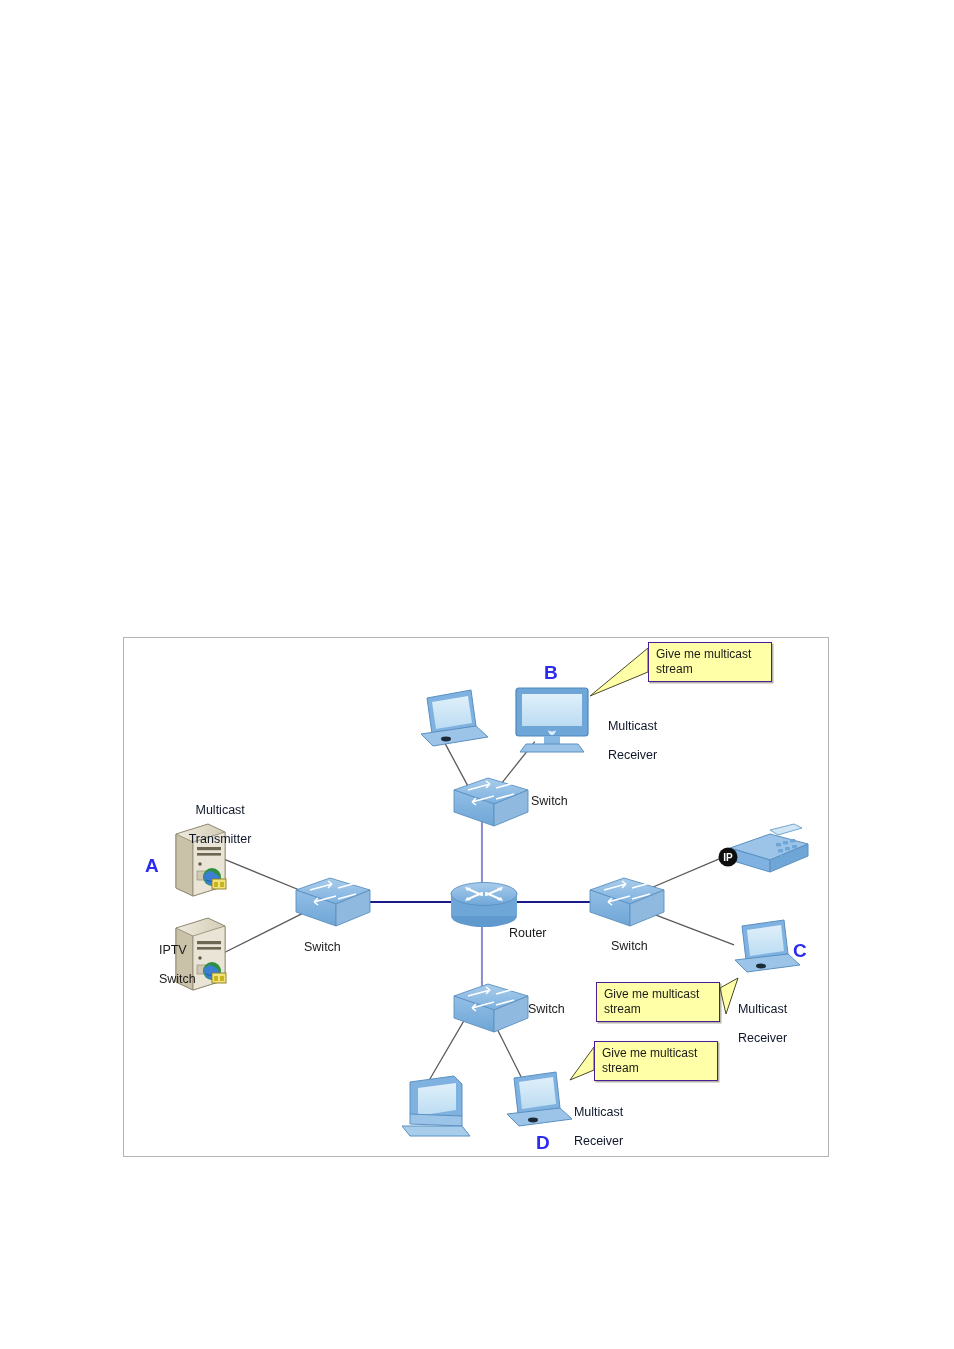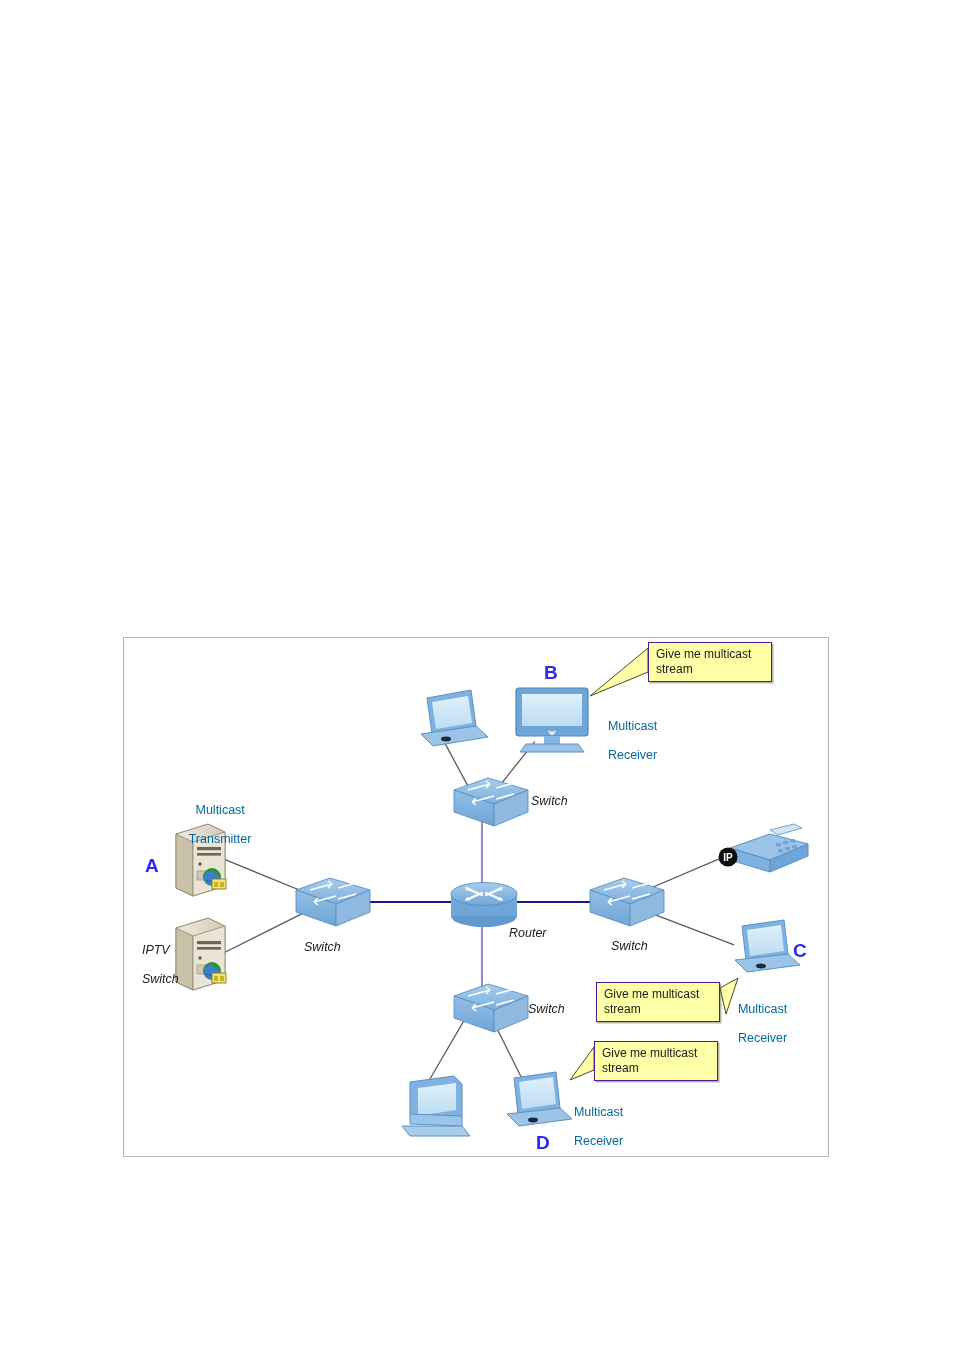--- a/index.html
+++ b/index.html
@@ -5,22 +5,22 @@
   html,body{margin:0;padding:0;background:#ffffff;}
   body{width:954px;height:1349px;position:relative;font-family:"Liberation Sans",sans-serif;}
 
   #diagram-frame{
     position:absolute;left:123px;top:637px;width:706px;height:520px;
     border:1px solid #b4b4b4;background:#ffffff;box-sizing:border-box;
   }
   #canvas{position:absolute;left:0;top:0;width:100%;height:100%;}
   .layer{position:absolute;left:0;top:0;width:706px;height:520px;}
   .lbl{position:absolute;white-space:pre;line-height:1.18;}
-  .lbl-green{color:#0369a1;font-size:12.5px;}
-  .lbl-black{color:#1a1a1a;font-size:12.5px;font-style:italic;}
+  .lbl-green{color:#0f172a;font-size:12.5px;}
+  .lbl-black{color:#1a1a1a;font-size:12.5px;}
   .lbl-blue{color:#2b2bf0;font-size:19px;font-weight:bold;}
 
   .callout{
     position:absolute;background:#ffffa8;border:1px solid #4c1d95;
     color:#1a1a1a;font-size:12px;line-height:1.25;
     padding:4px 6px 5px 7px;box-sizing:border-box;
     box-shadow:1.5px 1.5px 0 rgba(90,90,60,.45);
   }
 </style>
 </head>
@@ -248,21 +248,21 @@
   <div class="lbl lbl-green" style="left:600px;top:349px;">
     <span>Multicast</span><br>
     <span>Receiver</span>
   </div>
 
   <div class="lbl lbl-green" style="left:436px;top:452px;">
     <span>Multicast</span><br>
     <span>Receiver</span>
   </div>
 
-  <div class="lbl lbl-black" style="left:4px;top:290px;">
+  <div class="lbl lbl-black" style="left:21px;top:290px;">
     <span>IPTV</span><br>
     <span>Switch</span>
   </div>
 
   <div class="lbl lbl-black" style="left:407px;top:156px;">Switch</div>
 
   <div class="lbl lbl-black" style="left:180px;top:302px;">Switch</div>
 
   <div class="lbl lbl-black" style="left:487px;top:301px;">Switch</div>
 

